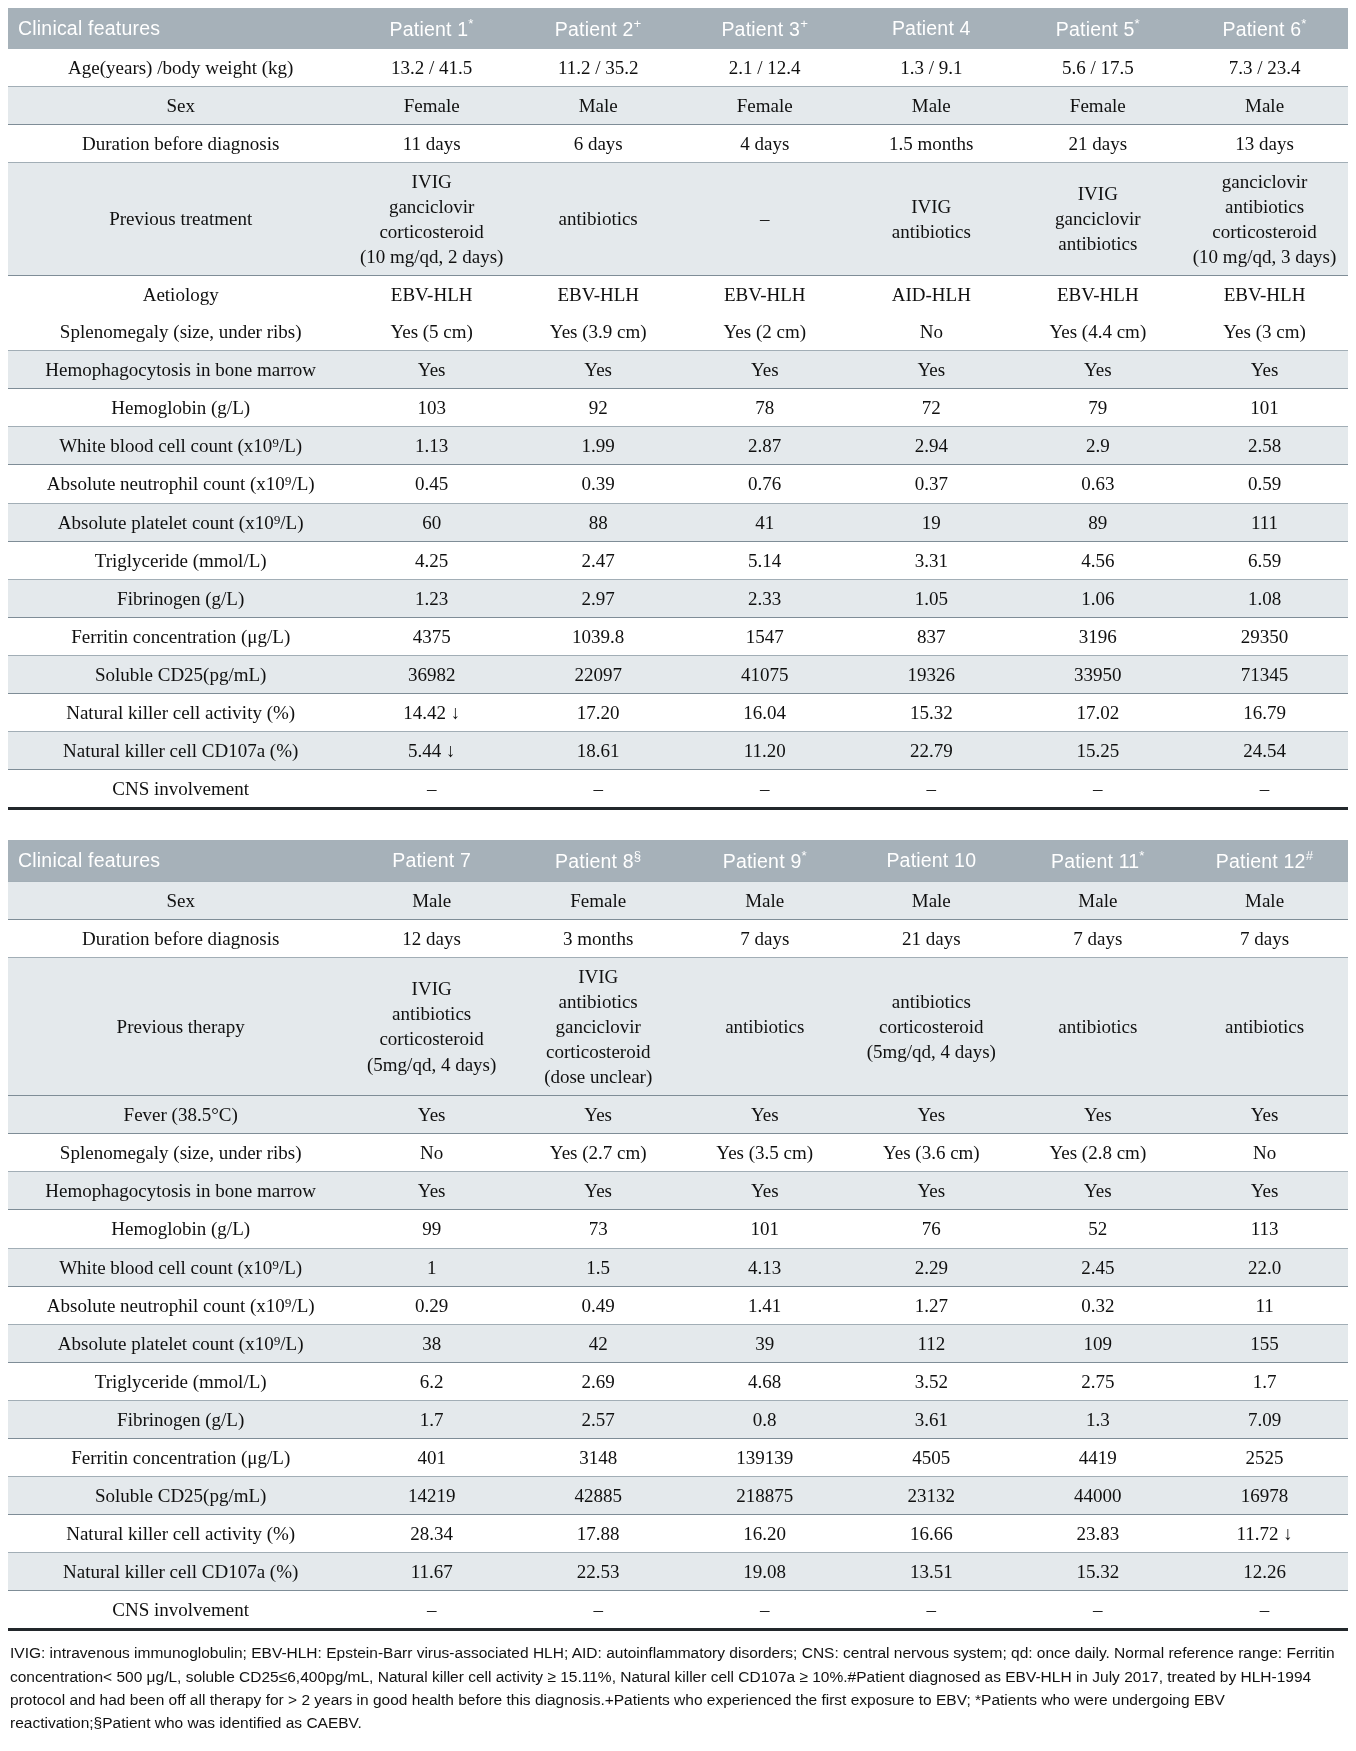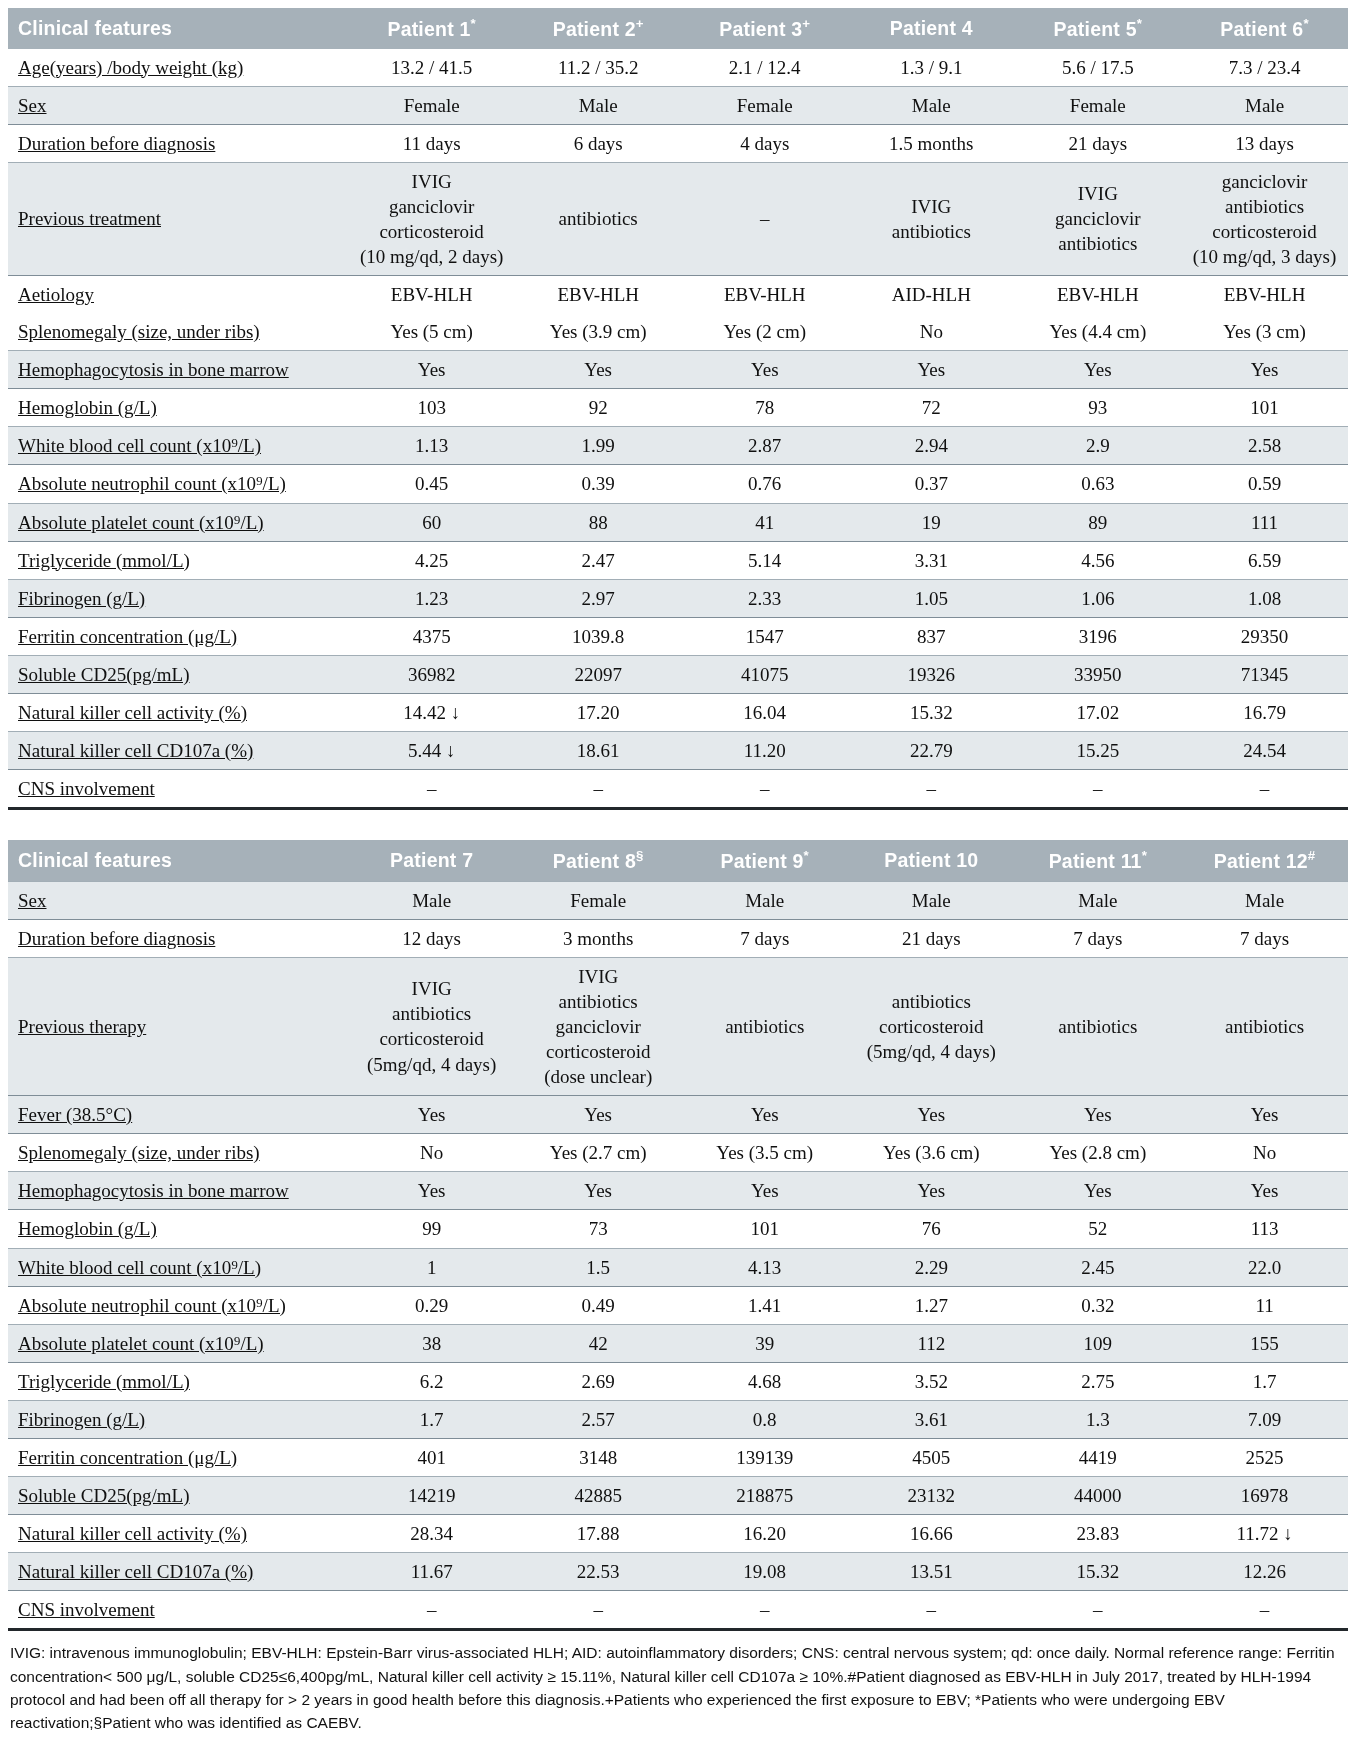--- a/index.html
+++ b/index.html
@@ -12,37 +12,37 @@
     table-layout:fixed;
     border-bottom:3px solid #22272b;
     font-size:19px;
   }
   table.clin + table.clin{margin-top:30px;}
 
   thead th{
     background:#a6b1b9;
     color:#ffffff;
     font-family:"Liberation Sans",sans-serif;
-    font-weight:bold;
+    font-weight:normal;
     font-size:19.5px;
     padding:8px 6px;
     text-align:center;
     letter-spacing:.2px;
   }
   thead th.feat{text-align:left;padding-left:10px;}
   thead th sup{font-size:68%;}
 
   td{
     padding:6px 5px;
     text-align:center;
     vertical-align:middle;
     white-space:pre-line;
     line-height:1.32;
   }
-  td.feat{text-align:left;padding-left:10px;text-decoration:underline;}
+  td.feat{text-align:center;padding-left:10px;}
 
   tr.stripe{
     background:#e4e9ec;
     border-top:1px solid #a2aeb6;
     border-bottom:1px solid #7f8d97;
   }
 
   .footnote{
     padding:10px 2px 14px 2px;
     font-family:"Liberation Sans",sans-serif;
@@ -150,21 +150,21 @@
           <td>Yes</td>
           <td>Yes</td>
           <td>Yes</td>
         </tr>
         <tr>
           <td class="feat">Hemoglobin (g/L)</td>
           <td>103</td>
           <td>92</td>
           <td>78</td>
           <td>72</td>
-          <td>93</td>
+          <td>79</td>
           <td>101</td>
         </tr>
         <tr class="stripe">
           <td class="feat">White blood cell count (x10⁹/L)</td>
           <td>1.13</td>
           <td>1.99</td>
           <td>2.87</td>
           <td>2.94</td>
           <td>2.9</td>
           <td>2.58</td>

